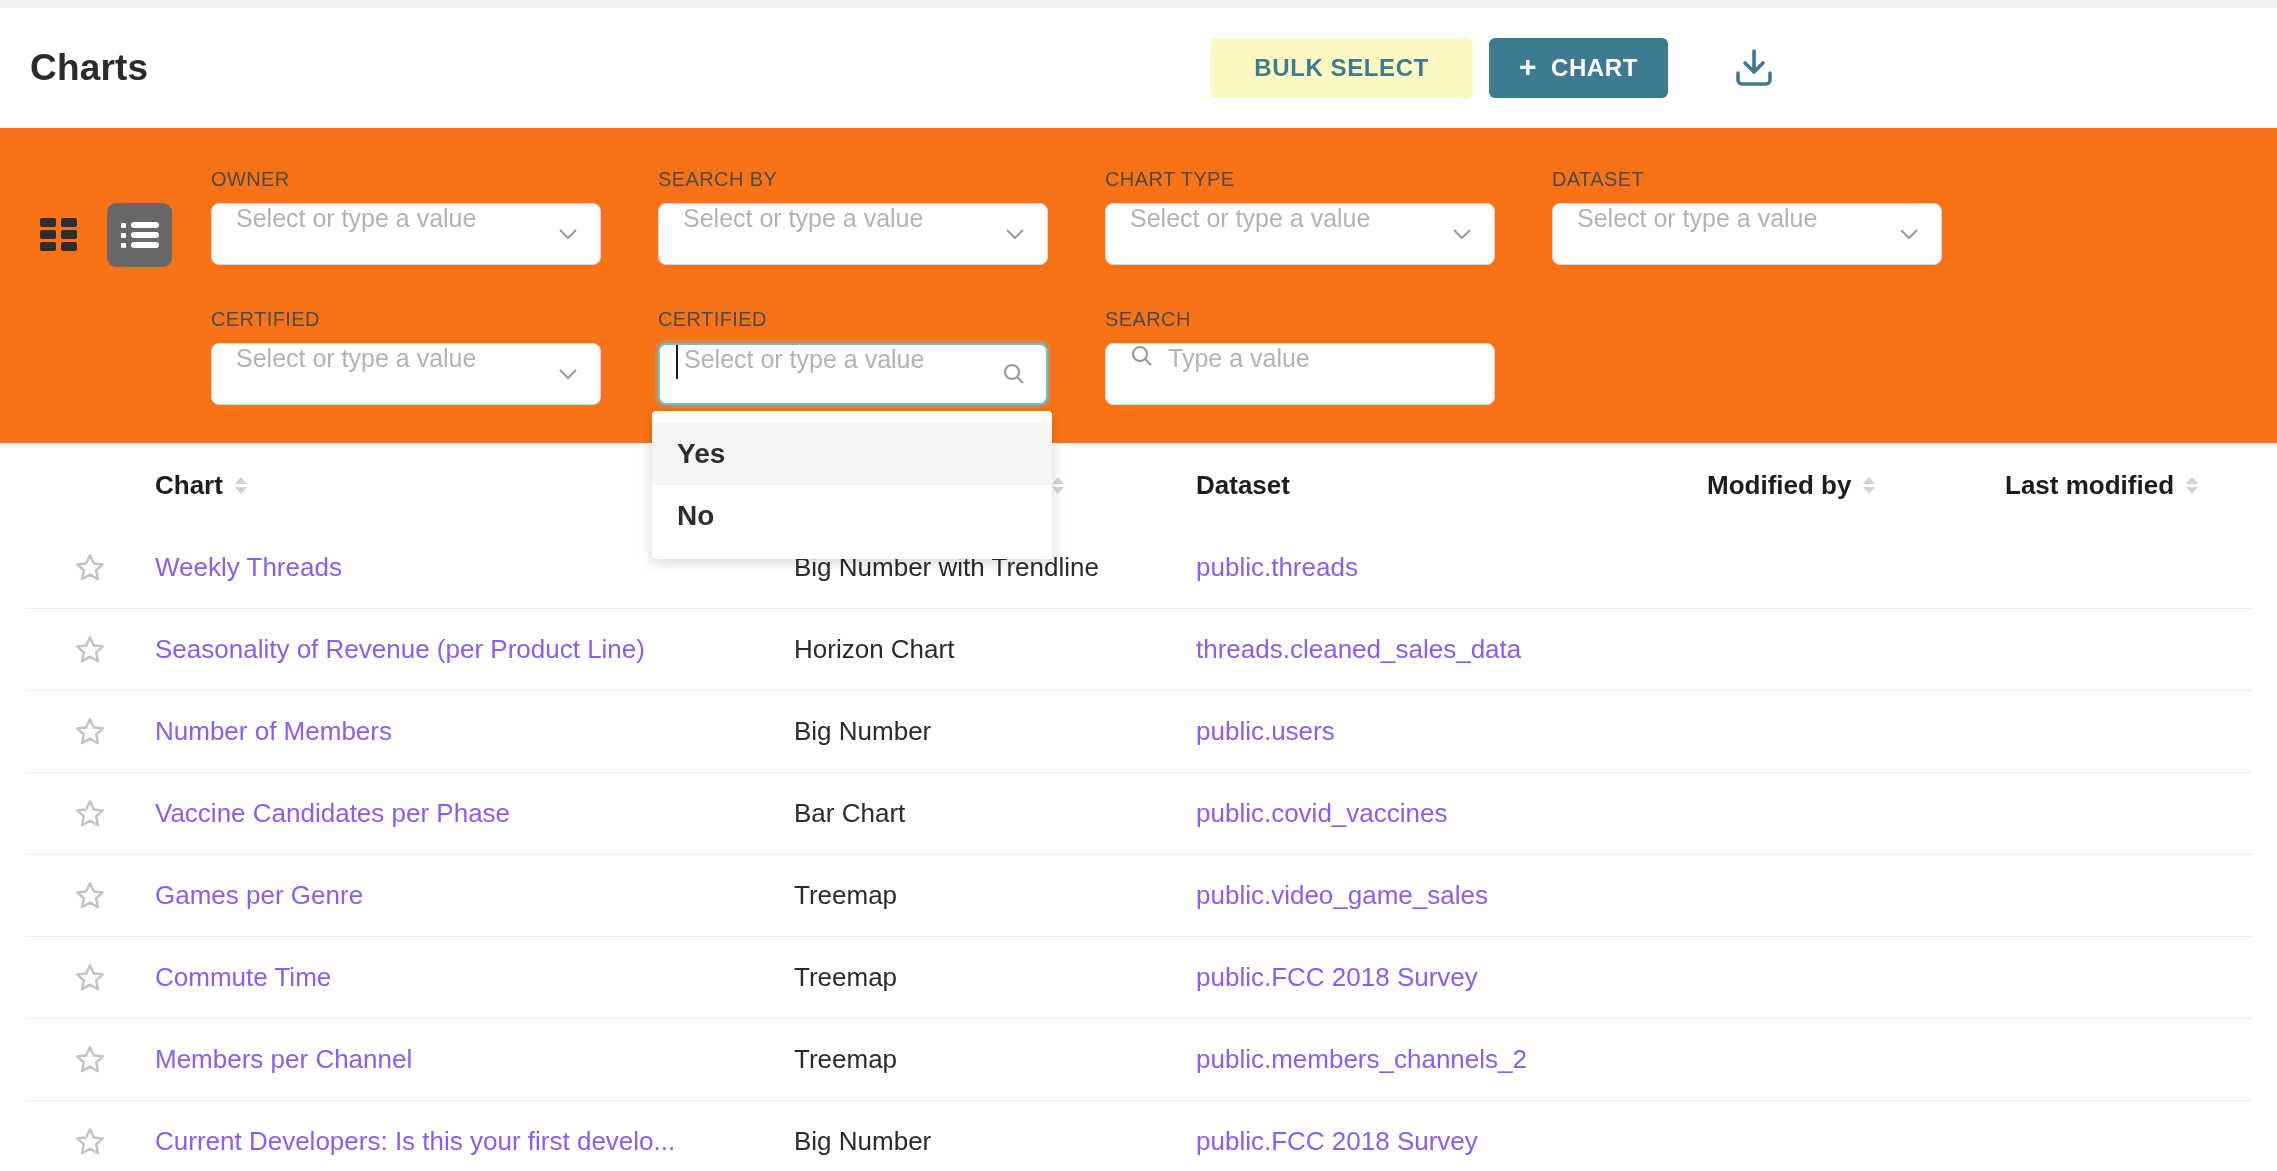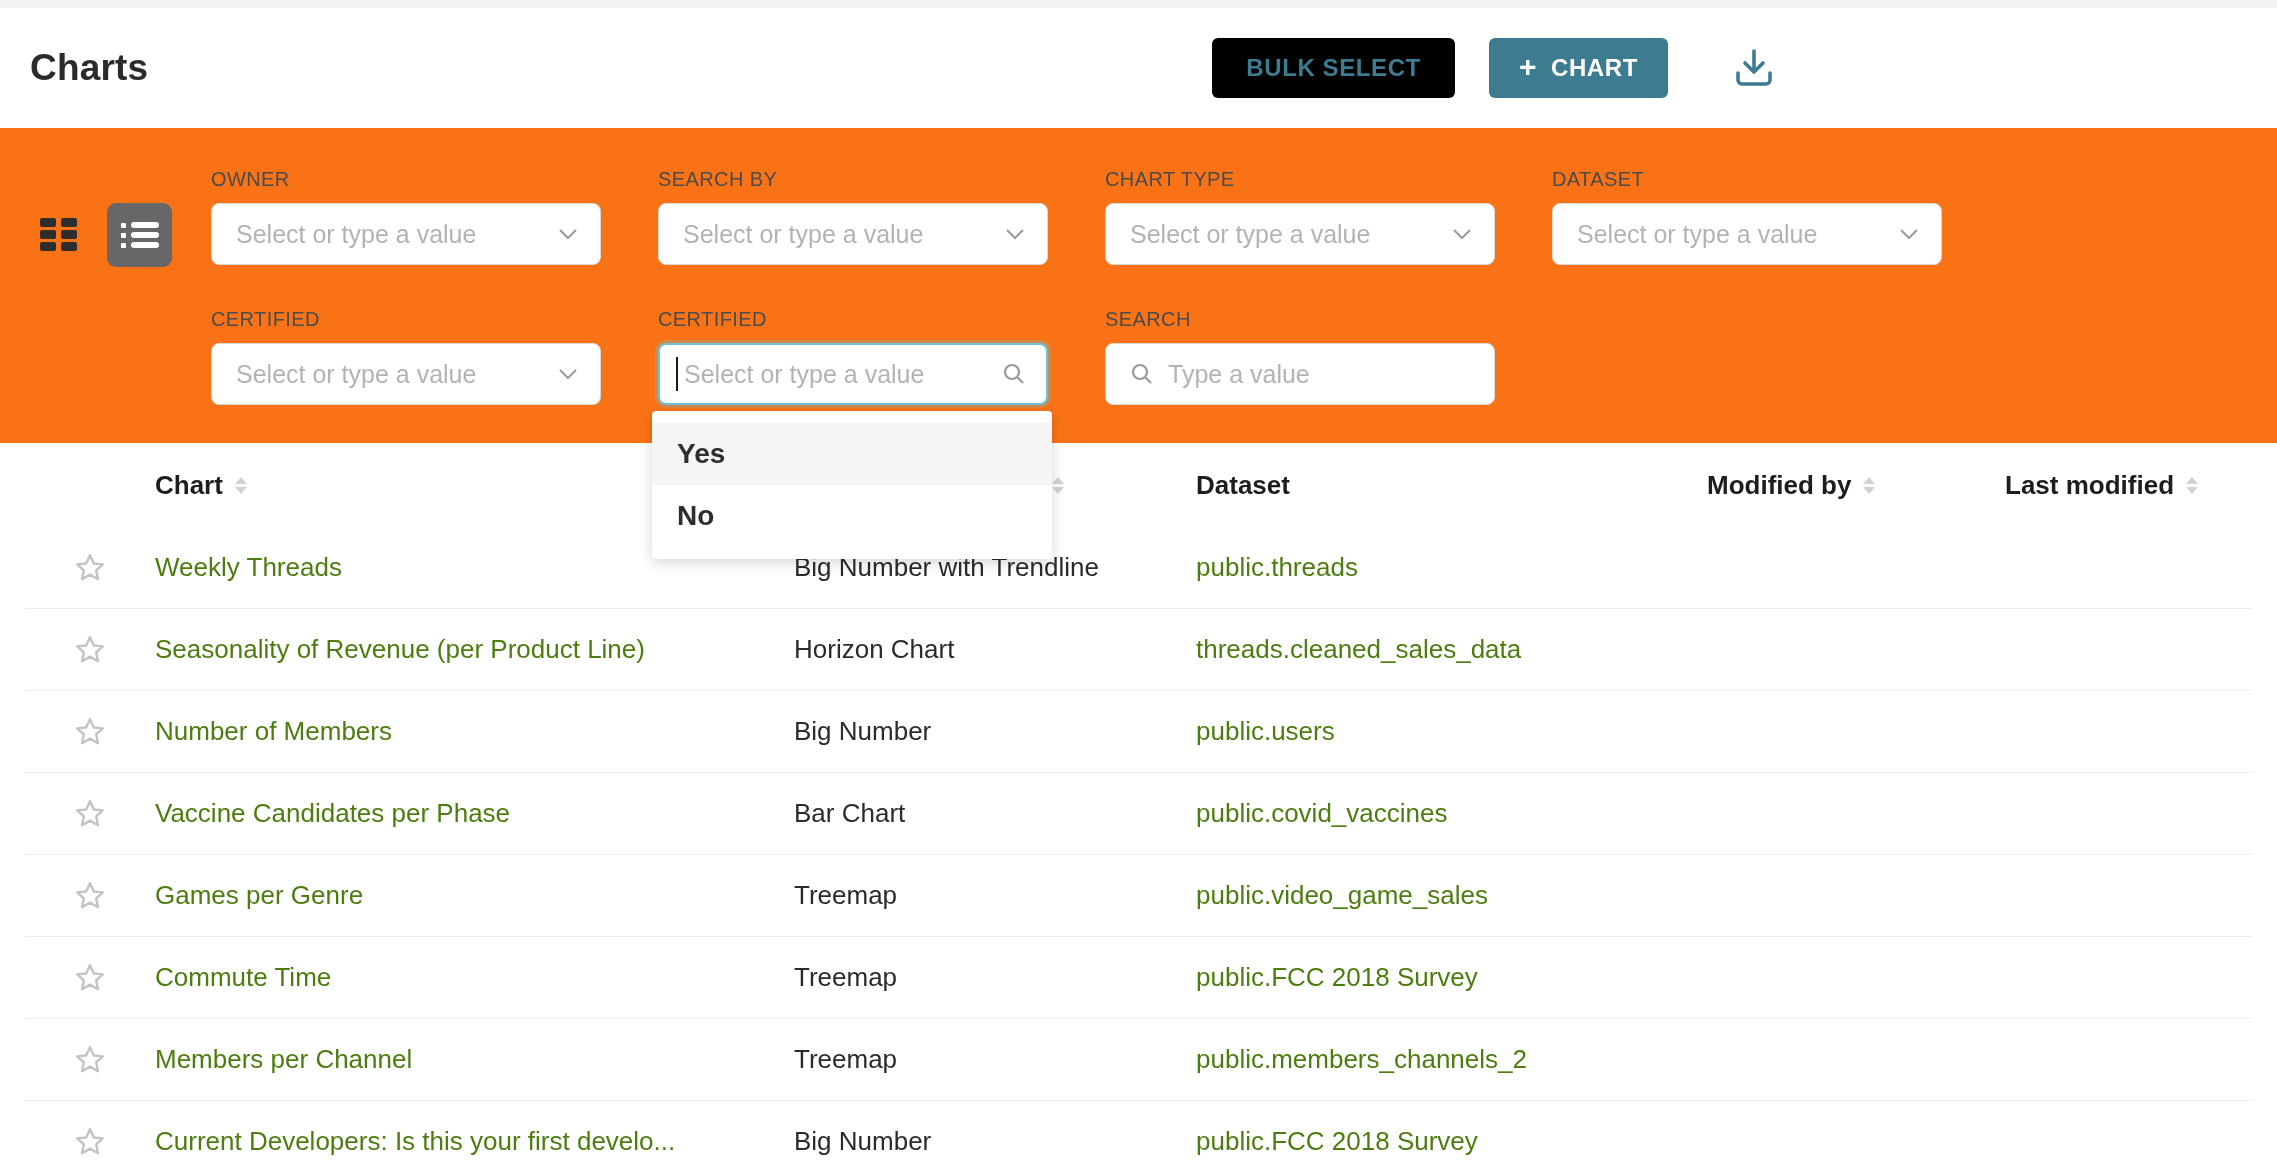--- a/index.html
+++ b/index.html
@@ -7,40 +7,40 @@
               font-family:"Liberation Sans", sans-serif; color:#2d2d2d; }
 
   
   .top-strip { position:absolute; left:0; top:0; width:2277px; height:8px; background:#f3f3f3; }
   .page-header { position:absolute; left:0; top:8px; width:1830px; height:120px; background:#fff;
                  display:flex; align-items:center; padding:0 52px 0 30px; }
   .page-title { font-size:37px; font-weight:bold; color:#2b2b2b; letter-spacing:.2px; }
   .header-actions { margin-left:auto; display:flex; align-items:center; }
   .btn { height:60px; border-radius:6px; display:flex; align-items:center; justify-content:center;
          font-size:24px; font-weight:bold; letter-spacing:.6px; cursor:pointer; border:none; }
-  .btn-bulk { background:#000000; color:#3d7c90; padding:0 34px; margin-right:34px; }
+  .btn-bulk { background:#fef9c3; color:#3d7c90; padding:0 44px; margin-right:16px; }
   .btn-add  { background:#3d7c90; color:#fff; padding:0 30px; margin-right:62px; }
   .btn-add .plus { font-size:30px; font-weight:bold; margin-right:14px; line-height:1; position:relative; top:-1px; }
   .icon-download { width:48px; height:48px; cursor:pointer; }
 
   
   .filter-panel { position:absolute; left:0; top:128px; width:2277px; height:315px; background:#f97316; }
   .toggle-grid { position:absolute; left:40px; top:90px; width:38px; height:34px; cursor:pointer; }
   .toggle-list { position:absolute; left:107px; top:75px; width:65px; height:64px; background:#676767;
                  border-radius:9px; cursor:pointer; display:flex; align-items:center; justify-content:center; }
   .list-glyph .row { display:flex; align-items:center; margin:4px 0; }
   .list-glyph .dot { width:5px; height:5px; background:#fff; border-radius:1px; margin-right:5px; }
   .list-glyph .bar { width:28px; height:6px; background:#fff; border-radius:3px; }
 
   .filter { position:absolute; width:390px; }
   .f-r1 { top:40px; } .f-r2 { top:180px; }
   .f-c1 { left:211px; } .f-c2 { left:658px; } .f-c3 { left:1105px; } .f-c4 { left:1552px; }
   .f-label { font-size:20px; line-height:22px; color:#4b4b4b; letter-spacing:.4px; margin-bottom:13px; }
   .f-box { position:relative; width:390px; height:62px; background:#fff; border:1px solid #d7d7d7;
-           border-radius:8px; display:flex; align-items:center; padding:0 54px 0 24px; cursor:pointer; }
+           border-radius:8px; display:flex; align-items:flex-start; padding:0 54px 0 24px; cursor:pointer; }
   .f-box.focused { border:2px solid #6fc0d8; box-shadow:0 0 0 3px rgba(111,192,216,.28); padding-left:16px; }
   .placeholder { font-size:25px; color:#b3b3b3; white-space:nowrap; overflow:hidden; }
   .chev { position:absolute; right:22px; top:50%; transform:translateY(-50%); }
   .mag-right { position:absolute; right:20px; top:50%; transform:translateY(-50%); }
   .mag-left { margin-right:14px; flex:none; }
   .caret { width:2px; height:34px; background:#1c1c1c; margin-right:6px; flex:none; }
 
   
   .dropdown { position:absolute; left:652px; top:411px; width:400px; background:#fff; border-radius:4px;
               box-shadow:0 4px 14px rgba(0,0,0,.16); padding:12px 0; z-index:20;font-weight:bold; }
@@ -48,21 +48,21 @@
   .dd-option.hl { background:#f5f5f5; }
 
   
   .table { position:absolute; left:0; top:443px; width:2277px; padding:0 25px; background:#fff; }
   .tr { display:grid; grid-template-columns:130px 639px 402px 511px 298px 1fr; align-items:center; }
   .thead { height:84px; }
   .trow { height:82px; border-bottom:1px solid #ededed; }
   .th { font-size:26px; font-weight:bold; color:#1d1d1d; display:flex; align-items:center; }
   .td { font-size:26px; }
   .cell-star { display:flex; justify-content:center; align-items:center; cursor:pointer; }
-  .link { color:#4d7c0f; cursor:pointer; text-decoration:none; white-space:nowrap; overflow:hidden; }
+  .link { color:#8b5cf6; cursor:pointer; text-decoration:none; white-space:nowrap; overflow:hidden; }
   .type { color:#2b2b2b; }
   .sort { display:inline-flex; flex-direction:column; margin-left:12px; row-gap:3px; }
   .sort .up { width:0; height:0; border-left:6px solid transparent; border-right:6px solid transparent;
               border-bottom:7px solid #d2d2d2; }
   .sort .dn { width:0; height:0; border-left:6px solid transparent; border-right:6px solid transparent;
               border-top:7px solid #d2d2d2; }
   .sort-offset { margin-left:258px; }
 </style>
 </head>
 <body>

